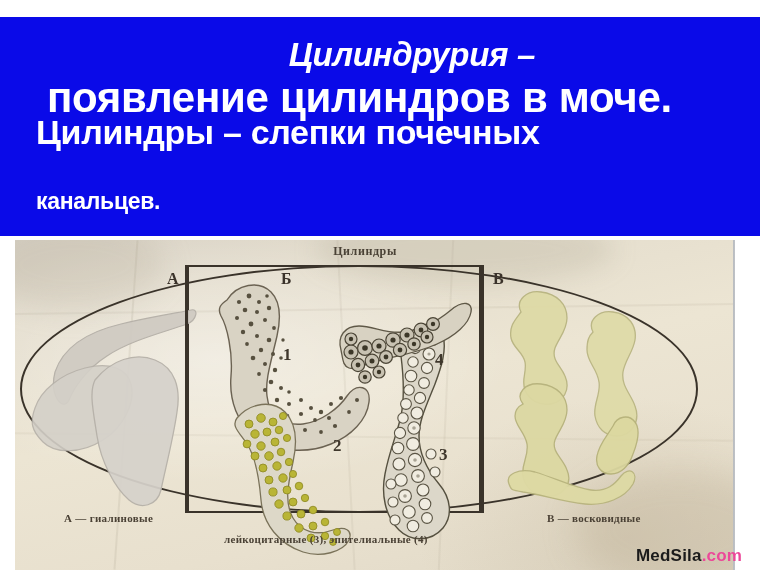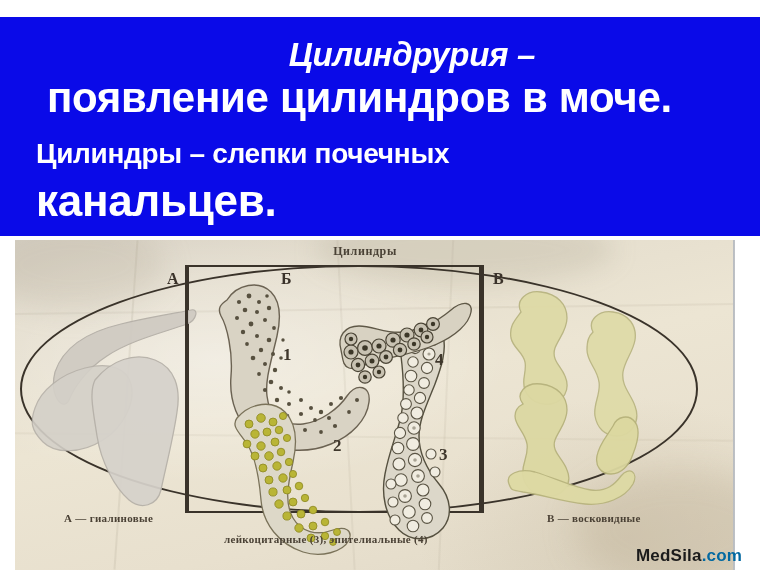--- a/index.html
+++ b/index.html
@@ -28,22 +28,22 @@
     margin-left:32px;
   }
   .ln1{
     position:absolute;left:0;top:20px;width:760px;
     text-align:center;
     font-style:italic;
     font-size:33px;
     line-height:36px;
   }
   .ln2{position:absolute;left:15px;top:62px;font-size:42px;line-height:38px;}
-  .ln3{position:absolute;left:4px;top:118px;font-size:28px;line-height:38px;}
-  .ln4{position:absolute;left:4px;top:165px;font-size:44px;line-height:38px;}
+  .ln3{position:absolute;left:4px;top:96px;font-size:34px;line-height:38px;}
+  .ln4{position:absolute;left:4px;top:165px;font-size:23px;line-height:38px;}
 
   
   .photo{
     position:absolute;left:15px;top:240px;width:720px;height:396px;
     background:
       radial-gradient(ellipse 420px 180px at 28% 30%, rgba(255,255,255,.40), rgba(255,255,255,0) 70%),
       radial-gradient(ellipse 300px 200px at 85% 75%, rgba(196,184,158,.38), rgba(196,184,158,0) 70%),
       linear-gradient(168deg,#d8d2c6 0%,#e4ddcd 16%,#ece5d3 40%,#e8e0ce 66%,#ddd5c3 100%);
     overflow:hidden;
   }
@@ -115,21 +115,21 @@
   #cap-b1{left:197px;top:272px;}
   #cap-b2{left:197px;top:293px;}
   #cap-v{left:520px;top:272px;}
 
   
   .watermark{
     position:absolute;left:636px;top:546px;
     font-family:"Liberation Sans", sans-serif;
     font-weight:bold;font-size:17px;color:#1b1b1b;letter-spacing:.2px;
   }
-  .watermark .red{color:#0369a1;}
+  .watermark .red{color:#ec4899;}
 
   svg{display:block;}
   .cast-layer{position:absolute;left:0;top:0;width:720px;height:330px;}
 </style>
 </head>
 <body>
 
 <div id="stage">
 
   <div class="top-strip"></div>

